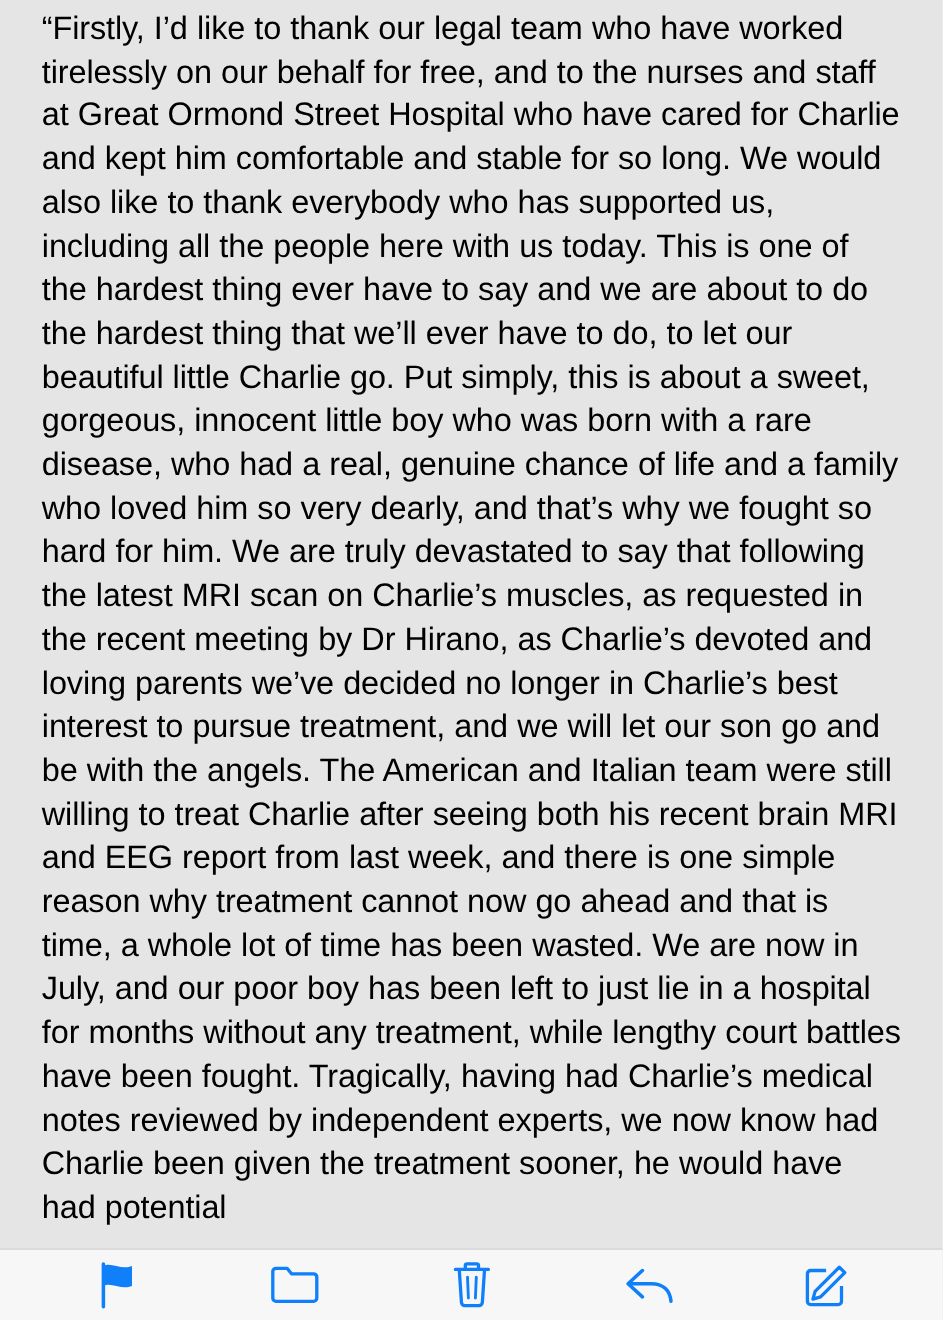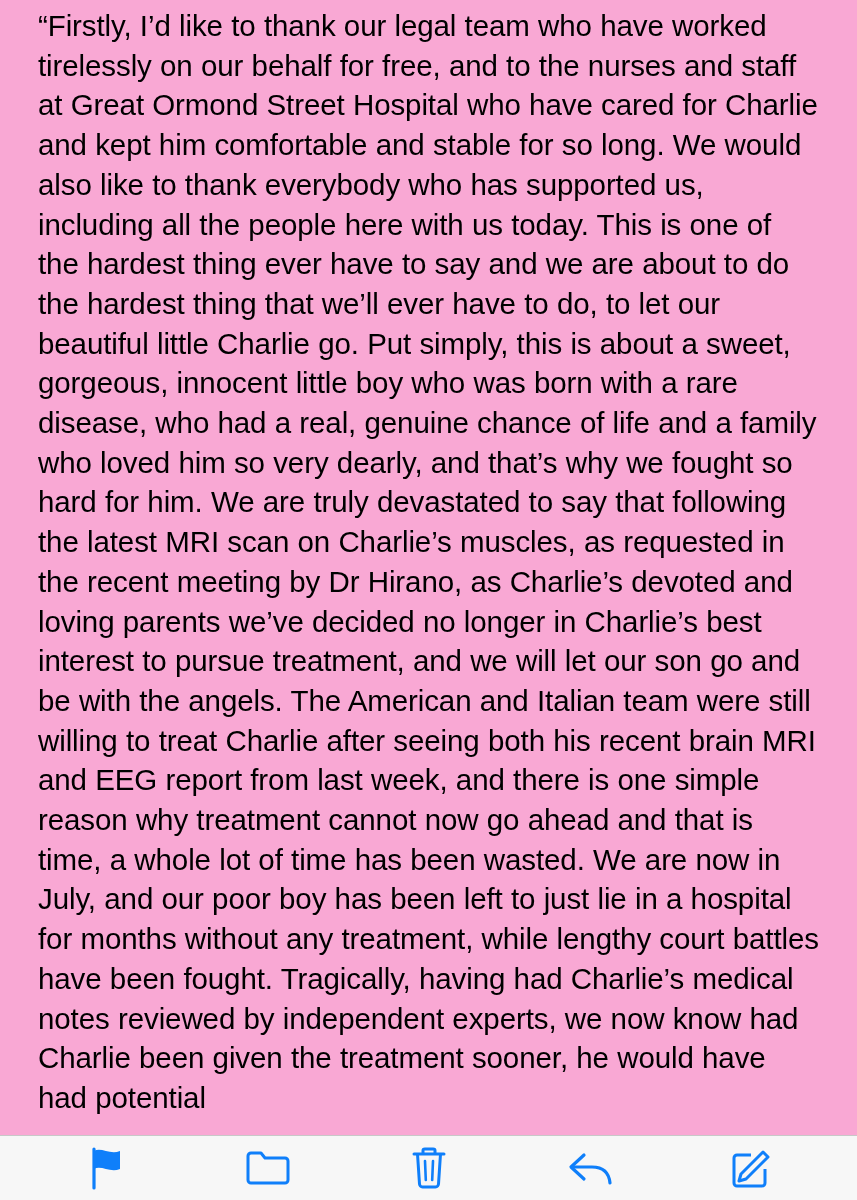--- a/index.html
+++ b/index.html
@@ -11,21 +11,21 @@
     width: 857px;
     height: 1200px;
     overflow: hidden;
     font-family: "Liberation Sans", sans-serif;
     -webkit-font-smoothing: antialiased;
   }
   #screen {
     position: relative;
     width: 857px;
     height: 1200px;
-    background: #f9a8d4;
+    background: #e5e5e5;
     box-sizing: border-box;
     overflow: hidden;
   }
   #message-body {
     position: absolute;
     left: 0;
     top: 0;
     right: 0;
     height: 1135px;
     padding: 6px 38px 0 38px;

